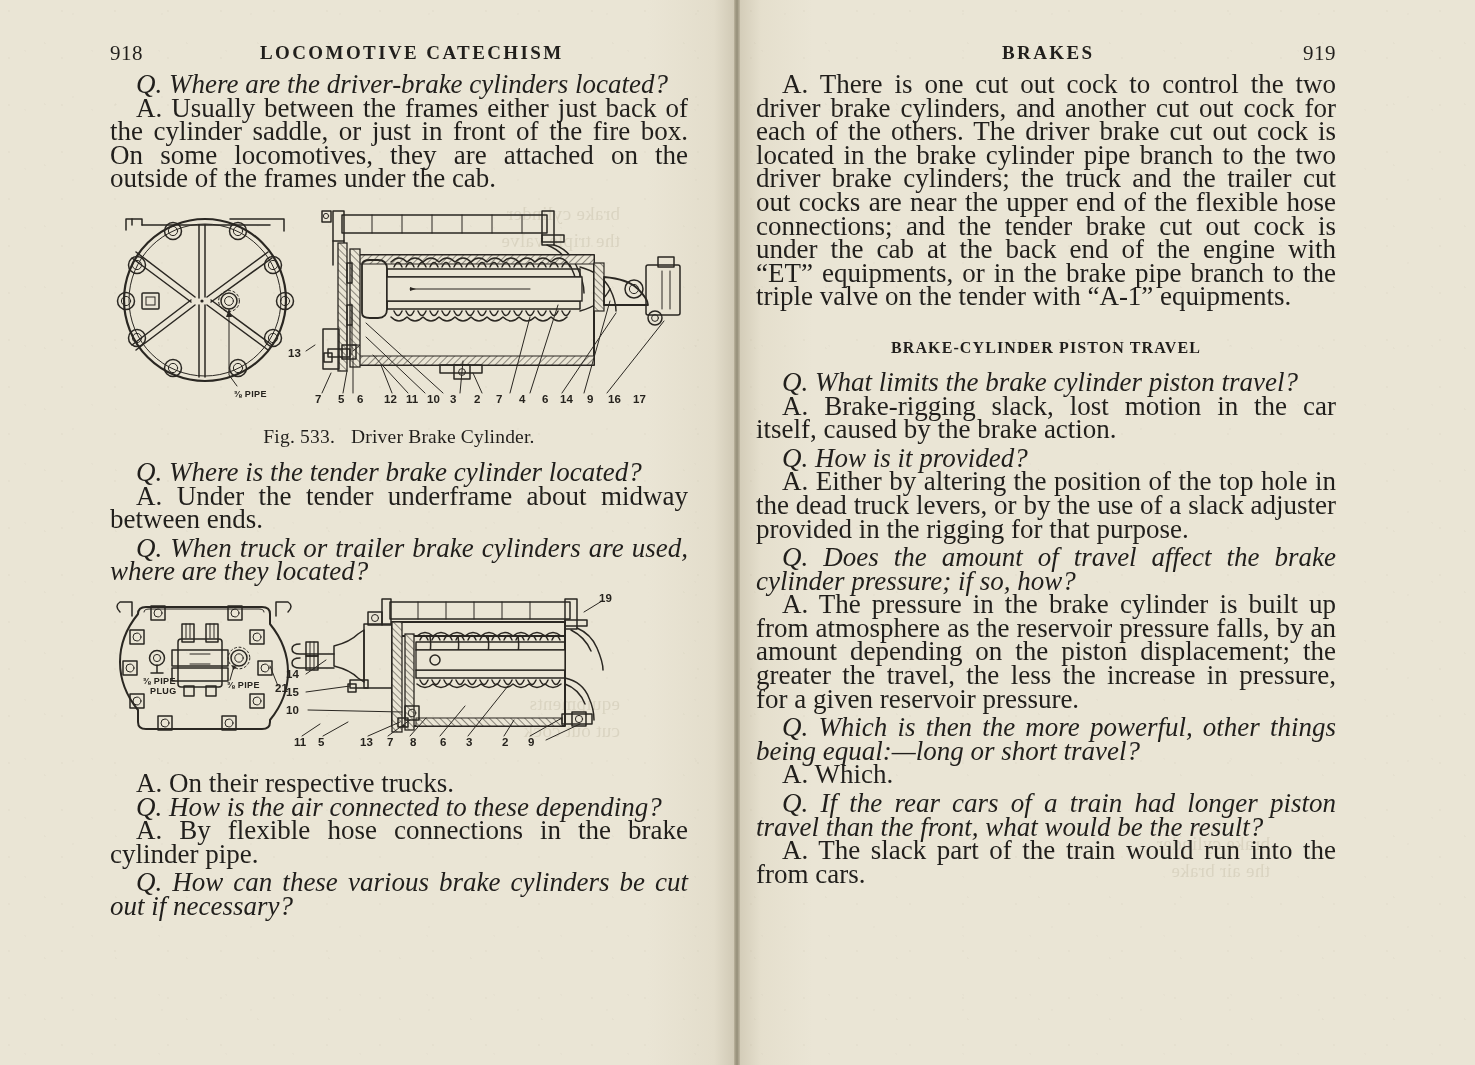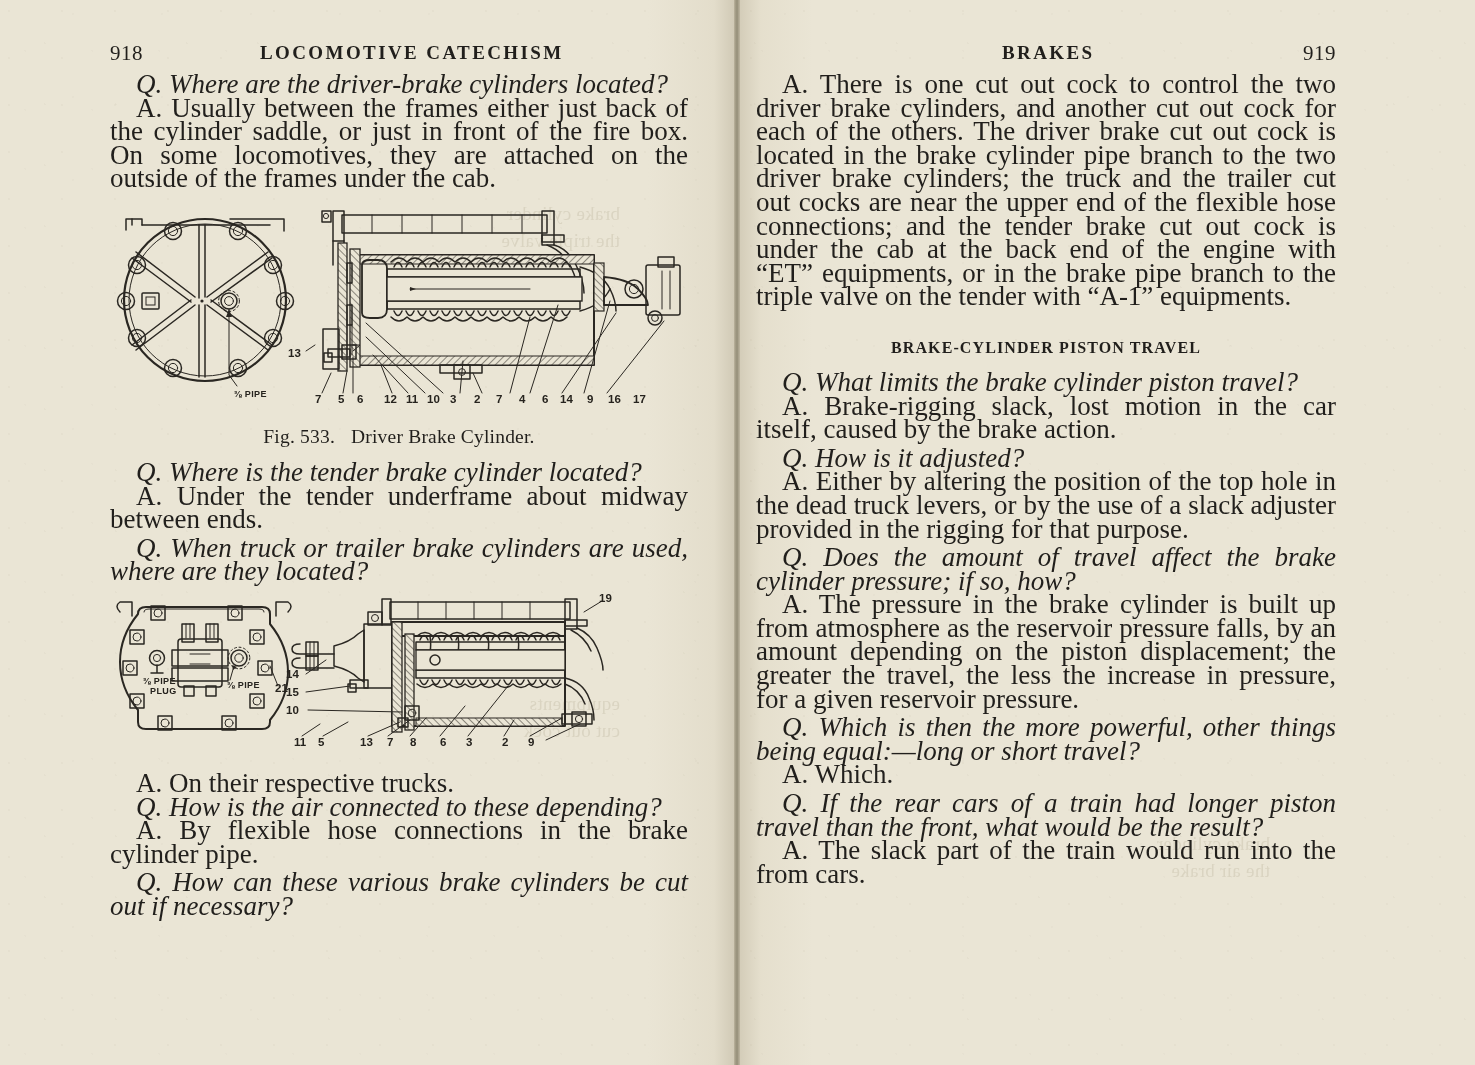--- a/index.html
+++ b/index.html
@@ -552,21 +552,21 @@
     </div>
 
     <div class="gap-s"></div>
     <p class="a">A. There is one cut out cock to control the two driver brake cylinders, and another cut out cock for each of the others.  The driver brake cut out cock is located in the brake cylinder pipe branch to the two driver brake cylinders; the truck and the trailer cut out cocks are near the upper end of the flexible hose connections; and the tender brake cut out cock is under the cab at the back end of the engine with “ET” equipments, or in the brake pipe branch to the triple valve on the tender with “A-1” equipments.</p>
 
     <h2 class="section-head">BRAKE-CYLINDER PISTON TRAVEL</h2>
 
     <p class="q">Q. What limits the brake cylinder piston travel?</p>
     <p class="a">A. Brake-rigging slack, lost motion in the car itself, caused by the brake action.</p>
     <div class="gap-s"></div>
-    <p class="q">Q. How is it adjusted?</p>
+    <p class="q">Q. How is it provided?</p>
     <p class="a">A. Either by altering the position of the top hole in the dead truck levers, or by the use of a slack adjuster provided in the rigging for that purpose.</p>
     <div class="gap-s"></div>
     <p class="q">Q. Does the amount of travel affect the brake cylinder pressure; if so, how?</p>
     <p class="a">A. The pressure in the brake cylinder is built up from atmosphere as the reservoir pressure falls, by an amount depending on the piston displacement; the greater the travel, the less the increase in pressure, for a given reservoir pressure.</p>
     <div class="gap-s"></div>
     <p class="q">Q. Which is then the more powerful, other things being equal:—long or short travel?</p>
     <p class="a">A. Which.</p>
     <div class="gap-s"></div>
     <p class="q">Q. If the rear cars of a train had longer piston travel than the front, what would be the result?</p>
     <p class="a">A. The slack part of the train would run into the from cars.</p>

